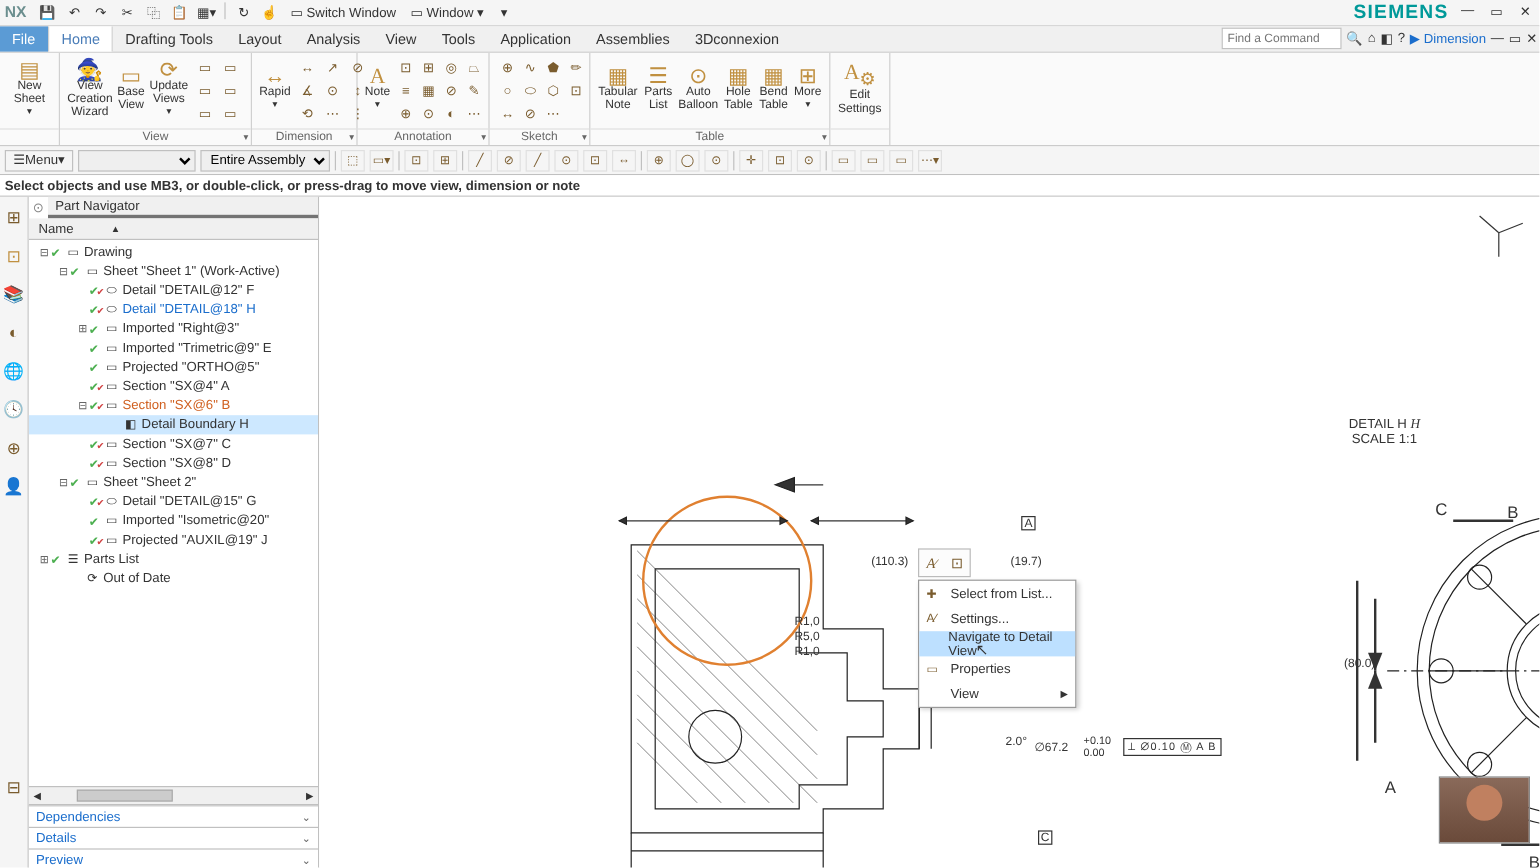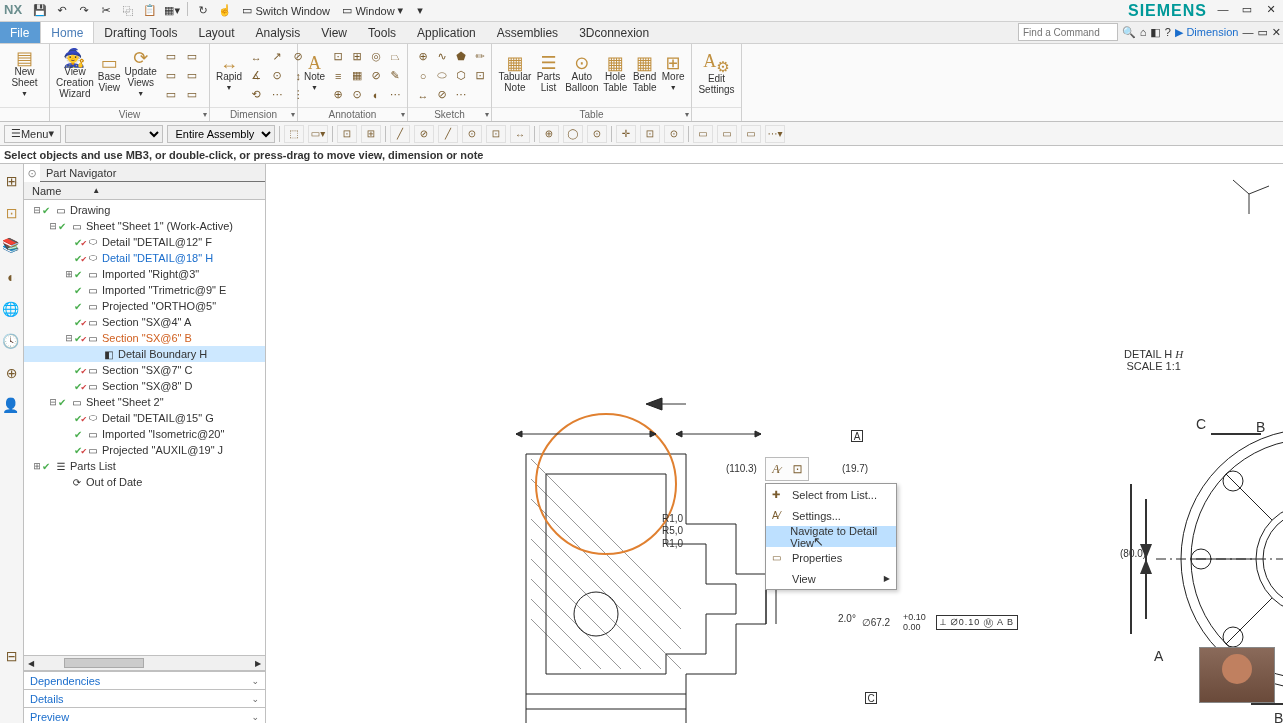--- a/index.html
+++ b/index.html
@@ -38,21 +38,21 @@
 .selbar .tbtn { width: 20px; height: 18px; border: 1px solid #e0e0e0; display: flex; align-items: center; justify-content: center; font-size: 10px; color: #7a5c2e; }
 .selbar .vsep { width: 1px; height: 16px; background: #c0c0c0; }
 
 .prompt { height: 18px; background: #fff; border-bottom: 1px solid #c0c0c0; padding: 0 4px; font-size: 11px; display: flex; align-items: center; font-weight: bold; color: #333; }
 
 .main { display: flex; height: 561px; }
 .resbar { width: 24px; background: #f5f5f5; border-right: 1px solid #c0c0c0; display: flex; flex-direction: column; align-items: center; gap: 14px; padding-top: 8px; }
 .resbar .rb { width: 18px; height: 18px; font-size: 14px; color: #7a5c2e; display: flex; align-items: center; justify-content: center; }
 
 .navigator { width: 242px; border-right: 1px solid #c0c0c0; display: flex; flex-direction: column; background: #fff; }
-.nav-title { height: 18px; background: #f0f0f0; border-bottom: 1px solid #737373; padding: 0 6px; display: flex; align-items: center; font-size: 11px; }
+.nav-title { height: 18px; background: #f0f0f0; border-bottom: 3px solid #737373; padding: 0 6px; display: flex; align-items: center; font-size: 11px; }
 .nav-header { height: 18px; background: #f0f0f0; border-bottom: 1px solid #c0c0c0; padding: 0 8px; display: flex; align-items: center; font-size: 11px; gap: 25px; }
 .nav-header .sort { margin-left: 6px; font-size: 8px; }
 .tree { flex: 1; overflow: auto; padding: 2px 0; }
 .tree .node { display: flex; align-items: center; height: 16px; font-size: 11px; white-space: nowrap; }
 .tree .exp { width: 10px; text-align: center; font-size: 9px; color: #666; }
 .tree .chk { width: 12px; height: 10px; color: #4CAF50; font-size: 10px; }
 .tree .chk.red::after { content: "✔"; color: #d04040; font-size: 8px; margin-left: -2px; }
 .tree .ic { width: 14px; font-size: 10px; text-align: center; }
 .tree .txt { padding-left: 2px; }
 .tree .node.sel { background: #cde8ff; }

